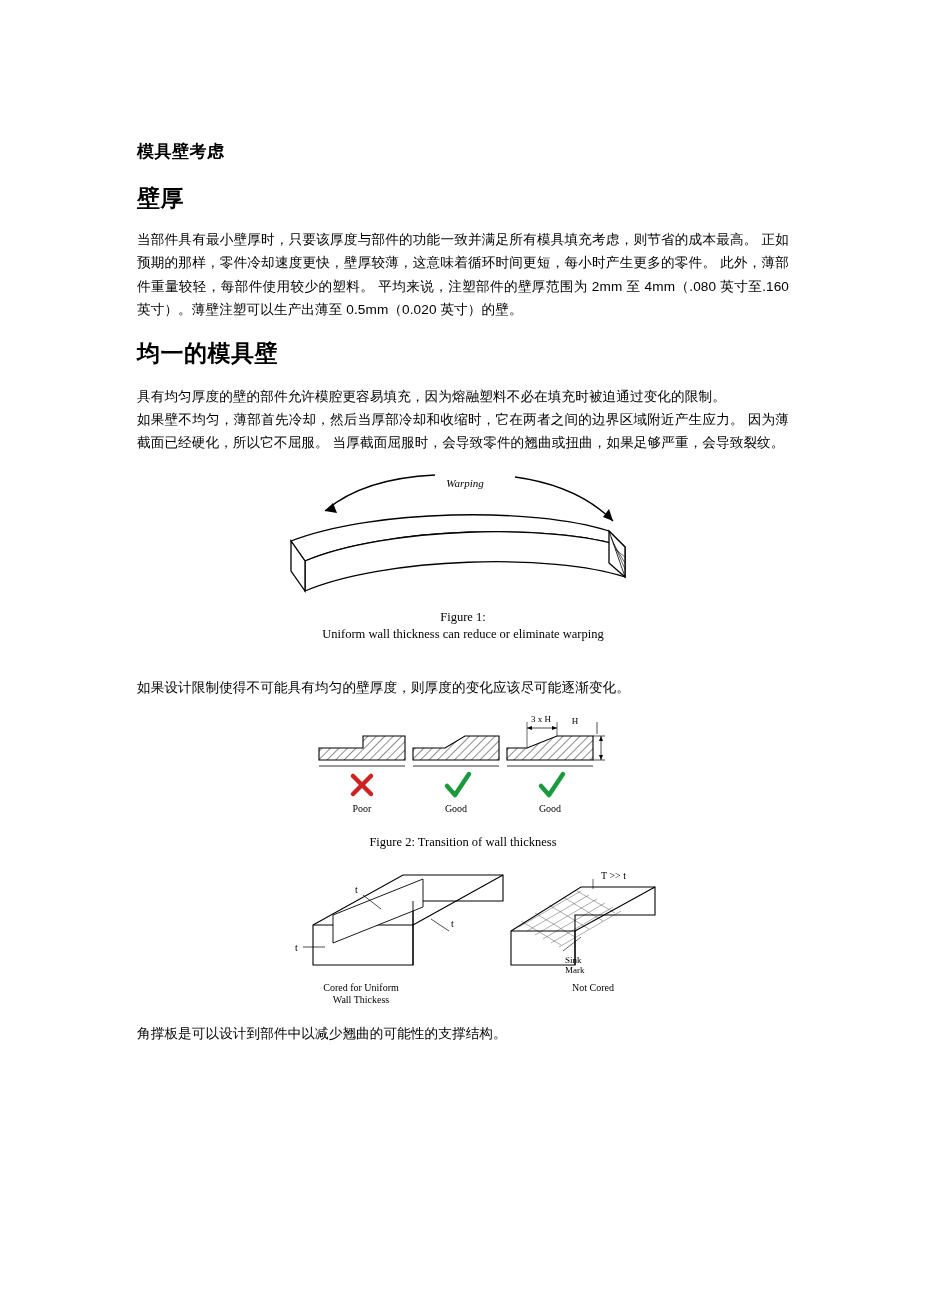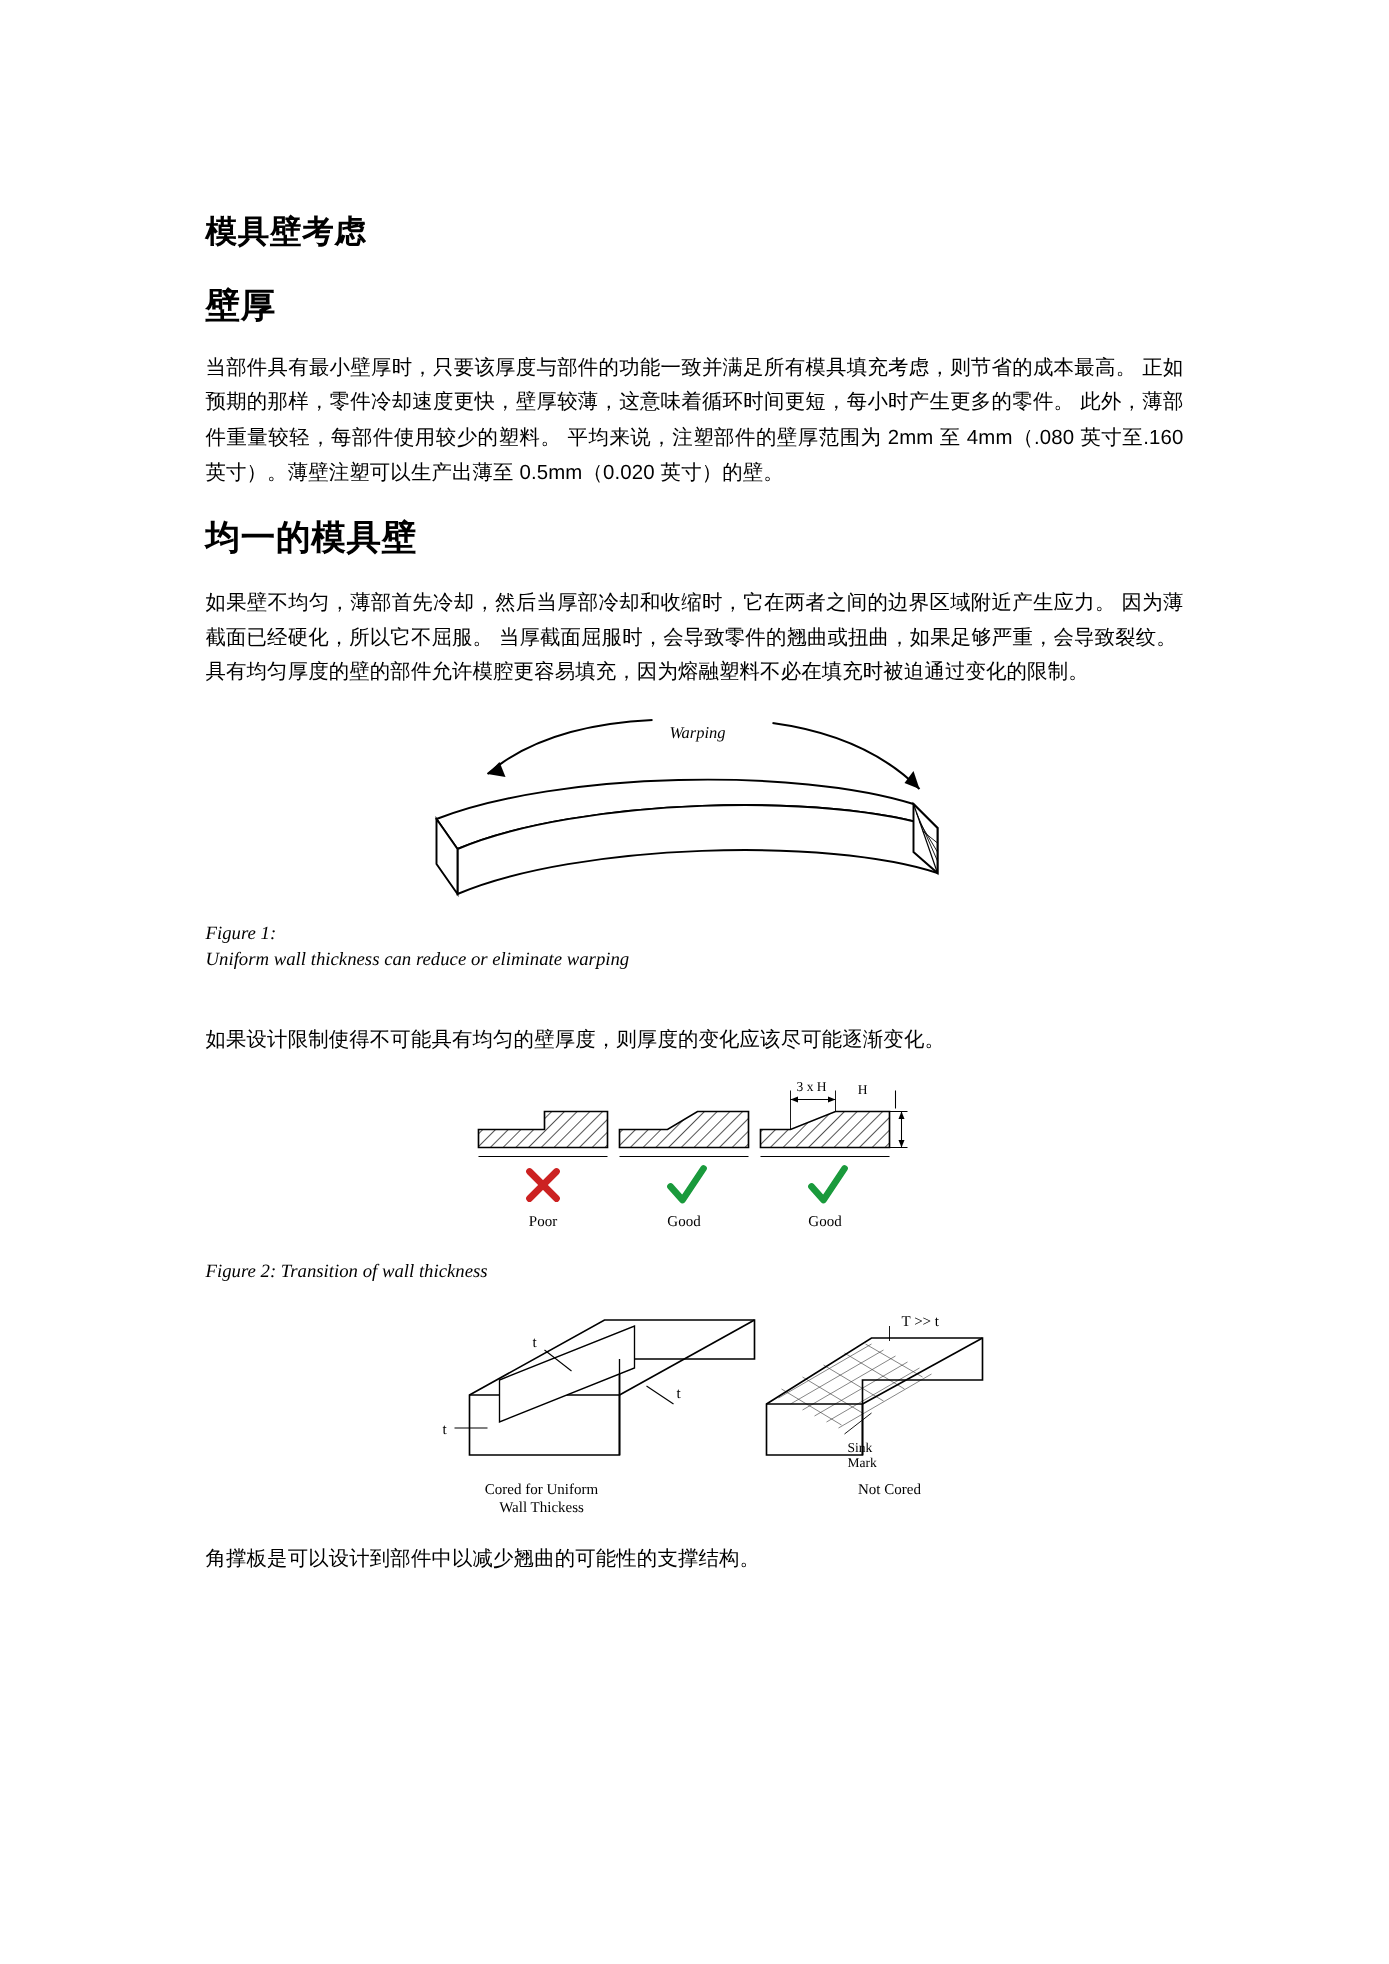--- a/index.html
+++ b/index.html
@@ -15,21 +15,21 @@
     overflow: hidden;
   }
   .page {
     position: relative;
     width: 926px;
     height: 1309px;
     box-sizing: border-box;
     padding: 140px 137px 0 137px;
   }
   h1.doc-title {
-    font-size: 21px;
+    font-size: 17px;
     font-weight: bold;
     margin: 0 0 20px 0;
     letter-spacing: 0.5px;
     font-family: Liberation Serif, serif;
   }
   h2.section-title {
     font-size: 23px;
     font-weight: bold;
     margin: 0 0 14px 0;
     letter-spacing: 0.5px;
@@ -46,25 +46,24 @@
   }
   p.body-text.gap {
     margin-bottom: 4px;
   }
   .figure-block {
     margin: 14px 0 12px 0;
     text-align: center;
   }
   .fig-caption {
     font-family: "Liberation Serif", serif;
-    font-style: italic;
     font-size: 12.5px;
     line-height: 1.35;
     color: #000;
-    text-align: left;
+    text-align: center;
   }
   .fig-caption .cap-line {
     display: block;
   }
   .spacer-sm { height: 12px; }
   .spacer-md { height: 22px; }
   svg { display: block; margin: 0 auto; }
   .label-txt {
     font-family: "Liberation Serif", serif;
     font-size: 11px;
@@ -78,23 +77,23 @@
   <h1 class="doc-title">模具壁考虑</h1>
 
   <h2 class="section-title">壁厚</h2>
 
   <p class="body-text gap">当部件具有最小壁厚时，只要该厚度与部件的功能一致并满足所有模具填充考虑，则节省的成本最高。 正如预期的那样，零件冷却速度更快，壁厚较薄，这意味着循环时间更短，每小时产生更多的零件。 此外，薄部件重量较轻，每部件使用较少的塑料。 平均来说，注塑部件的壁厚范围为 2mm 至 4mm（.080 英寸至.160 英寸）。薄壁注塑可以生产出薄至 0.5mm（0.020 英寸）的壁。</p>
 
   <div class="spacer-sm"></div>
 
   <h2 class="section-title spaced">均一的模具壁</h2>
 
+  <p class="body-text">具有均匀厚度的壁的部件允许模腔更容易填充，因为熔融塑料不必在填充时被迫通过变化的限制。</p>
+
   <p class="body-text">如果壁不均匀，薄部首先冷却，然后当厚部冷却和收缩时，它在两者之间的边界区域附近产生应力。 因为薄截面已经硬化，所以它不屈服。 当厚截面屈服时，会导致零件的翘曲或扭曲，如果足够严重，会导致裂纹。</p>
-
-  <p class="body-text">具有均匀厚度的壁的部件允许模腔更容易填充，因为熔融塑料不必在填充时被迫通过变化的限制。</p>
 
   <div class="figure-block">
     <svg width="420" height="140" viewBox="0 0 420 140">
 
       <path d="M72,42 C100,18 140,8 182,6" fill="none" stroke="#000" stroke-width="1.4"></path>
       <polygon points="72,42 80,34 84,44" fill="#000"></polygon>
 
       <path d="M262,8 C306,14 338,30 360,52" fill="none" stroke="#000" stroke-width="1.4"></path>
       <polygon points="360,52 350,48 356,40" fill="#000"></polygon>
 

